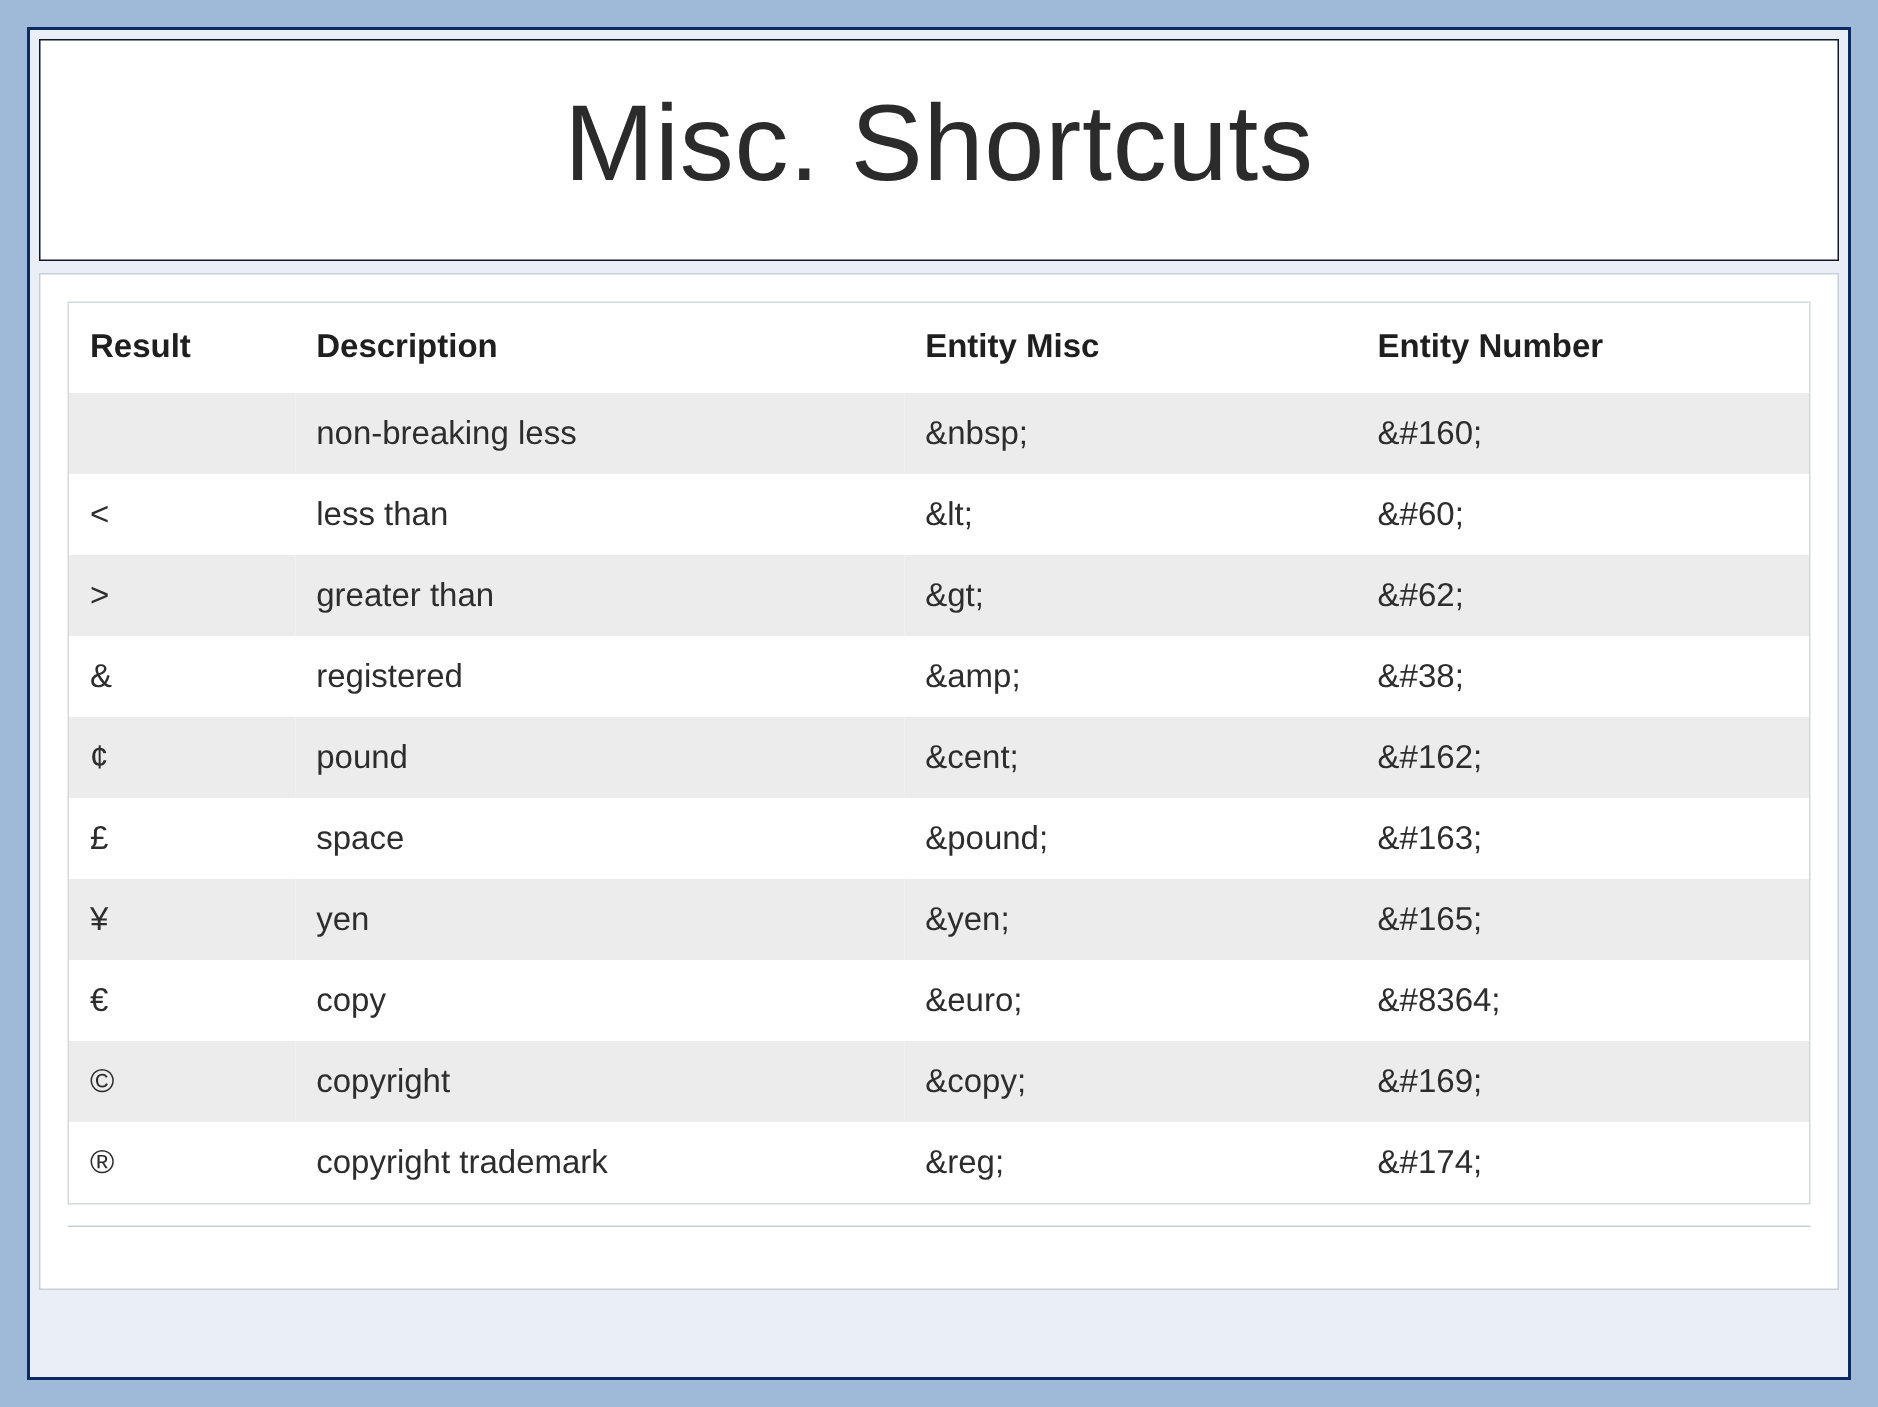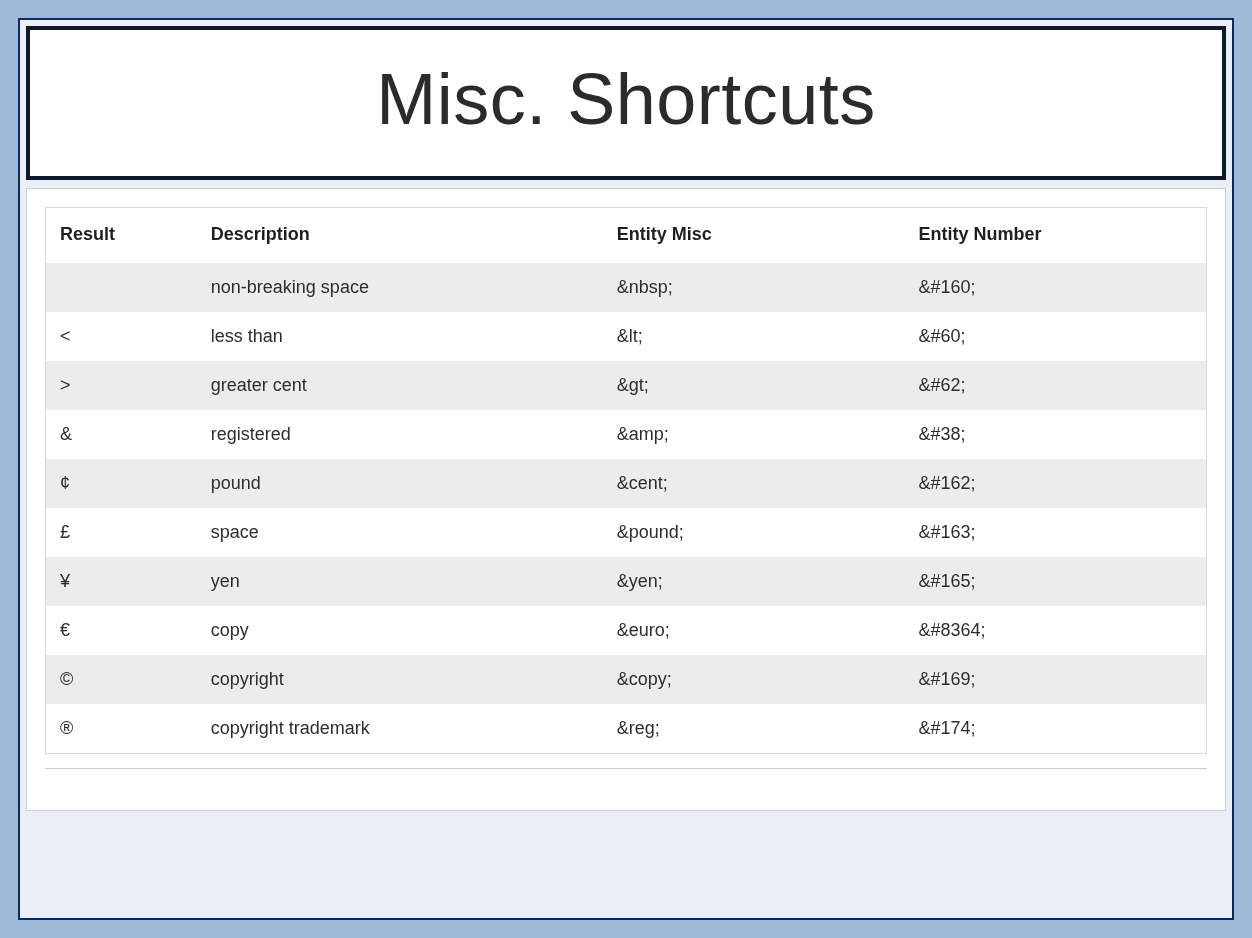--- a/index.html
+++ b/index.html
@@ -22,21 +22,21 @@
   .frame {
     width: 100%;
     height: 100%;
     background: #e9eef7;
     border: 2px solid #0b2a63;
     padding: 6px;
   }
 
   .title-box {
     background: #ffffff;
-    border: 4px solid #0f172a;
+    border: 1px solid #0f172a;
     padding: 28px 20px 36px 20px;
     text-align: center;
   }
   .title-box h1 {
     margin: 0;
     font-family: Arial, Helvetica, sans-serif;
     font-weight: 400;
     font-size: 72px;
     color: #2b2b2b;
     letter-spacing: 0.5px;
@@ -53,21 +53,21 @@
   }
 
   .entity-table-wrap {
     border: 1px solid #d4d9e0;
     background: #ffffff;
   }
 
   table.entity-table {
     width: 100%;
     border-collapse: collapse;
-    font-size: 18px;
+    font-size: 22px;
     color: #2d2d2d;
   }
   table.entity-table th {
     text-align: left;
     font-weight: 700;
     padding: 16px 14px 18px 14px;
     background: #ffffff;
     color: #1f1f1f;
   }
   table.entity-table td {
@@ -118,33 +118,33 @@
             <tr>
               <th>Result</th>
               <th>Description</th>
               <th>Entity Misc</th>
               <th>Entity Number</th>
             </tr>
           </thead>
           <tbody>
             <tr>
               <td></td>
-              <td>non-breaking space</td>
+              <td>non-breaking less</td>
               <td>&amp;nbsp;</td>
               <td>&amp;#160;</td>
             </tr>
             <tr>
               <td>&lt;</td>
               <td>less than</td>
               <td>&amp;lt;</td>
               <td>&amp;#60;</td>
             </tr>
             <tr>
               <td>&gt;</td>
-              <td>greater cent</td>
+              <td>greater than</td>
               <td>&amp;gt;</td>
               <td>&amp;#62;</td>
             </tr>
             <tr>
               <td>&amp;</td>
               <td>registered</td>
               <td>&amp;amp;</td>
               <td>&amp;#38;</td>
             </tr>
             <tr>

